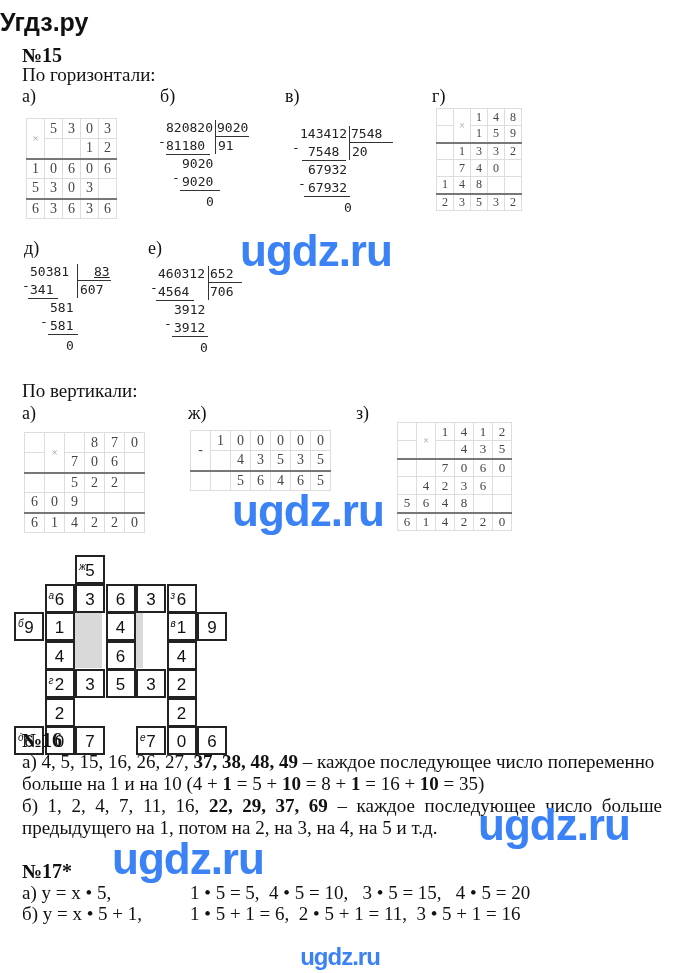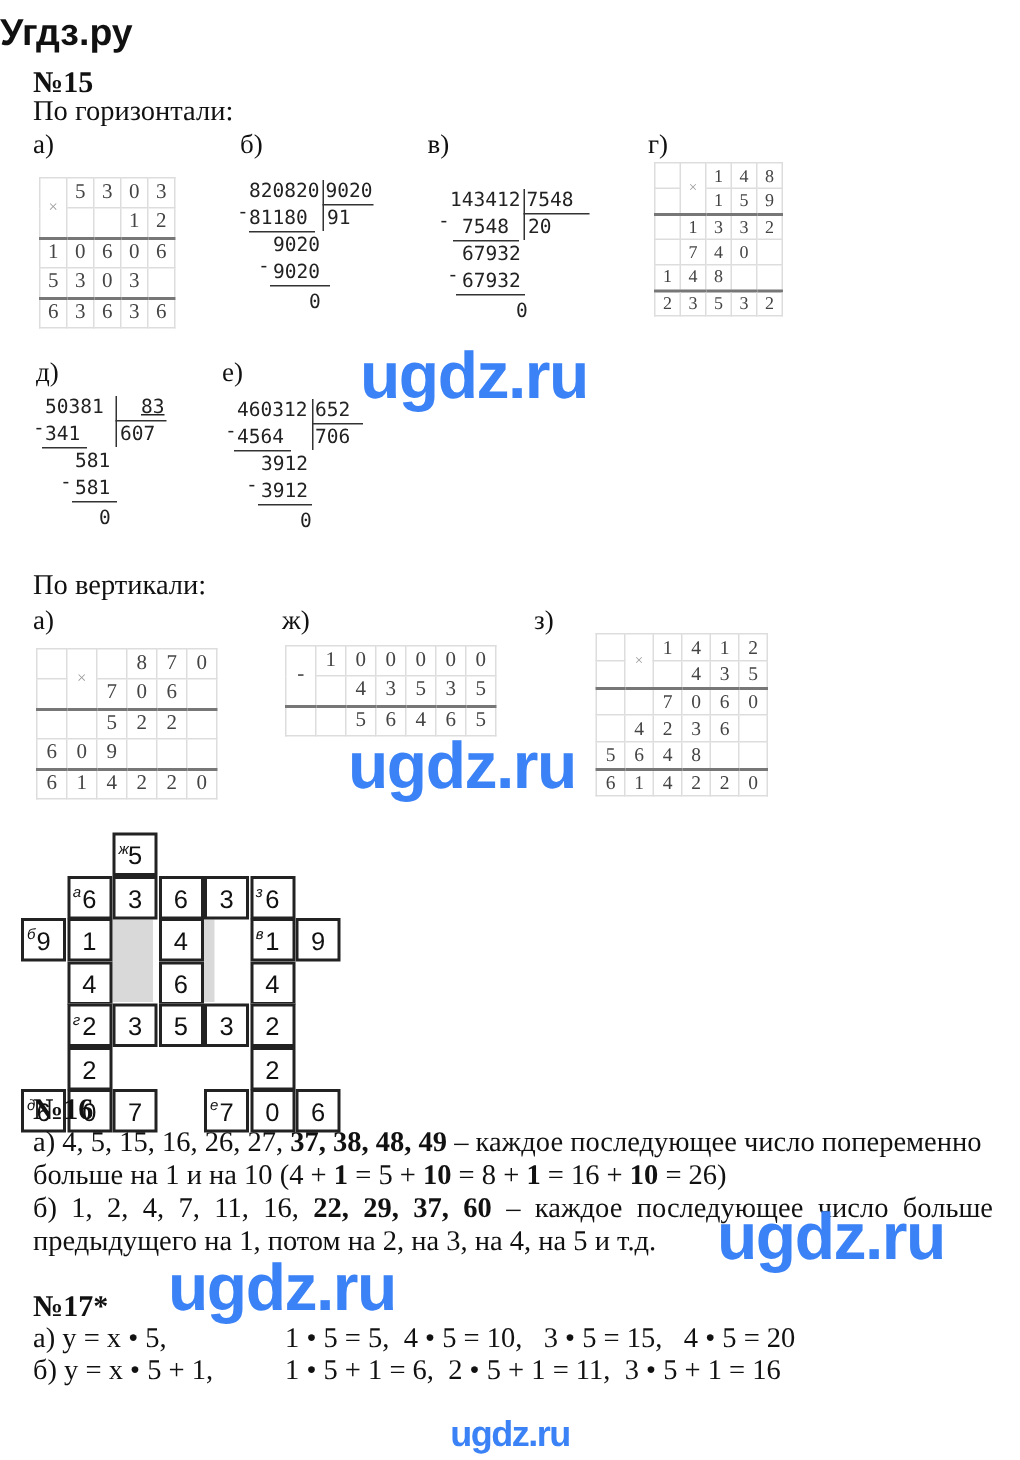--- a/index.html
+++ b/index.html
@@ -360,23 +360,23 @@
     <div class="cw-cell" style="left: 75px; top: 171px;"><span>7</span></div>
     <div class="cw-cell" style="left: 136px; top: 171px;"><span class="sup">е</span><span>7</span></div>
     <div class="cw-cell" style="left: 166.5px; top: 171px;"><span>0</span></div>
     <div class="cw-cell" style="left: 197px; top: 171px;"><span>6</span></div>
   </div>
 
 <div class="abs h" style="left:22px;top:729px;">№16</div>
 <div class="abs para" style="left:22px;top:751px;width:640px;white-space:nowrap;">
   <span>а) 4, 5, 15, 16, 26, 27, </span><b>37, 38, 48, 49</b><span> – каждое последующее число попеременно</span>
 </div>
-<div class="abs para" style="left:22px;top:773px;white-space:pre;"><span>больше на 1 и на 10 (4 + </span><b>1</b><span> = 5 + </span><b>10</b><span> = 8 + </span><b>1</b><span> = 16 + </span><b>10</b><span> = 26)</span></div>
+<div class="abs para" style="left:22px;top:773px;white-space:pre;"><span>больше на 1 и на 10 (4 + </span><b>1</b><span> = 5 + </span><b>10</b><span> = 8 + </span><b>1</b><span> = 16 + </span><b>10</b><span> = 35)</span></div>
 <div class="abs para" style="left:22px;top:795px;width:640px;text-align:justify;text-align-last:justify;">
-  <span>б) 1, 2, 4, 7, 11, 16, </span><b>22, 29, 37, 60</b><span> – каждое последующее число больше</span>
+  <span>б) 1, 2, 4, 7, 11, 16, </span><b>22, 29, 37, 69</b><span> – каждое последующее число больше</span>
 </div>
 <div class="abs para" style="left:22px;top:817px;">предыдущего на 1, потом на 2, на 3, на 4, на 5 и т.д.</div>
 
 <div class="abs wm wm-big" style="left:478px;top:800px;">ugdz.ru</div>
 <div class="abs wm wm-big" style="left:112px;top:834px;">ugdz.ru</div>
 
 <div class="abs h" style="left:22px;top:860px;">№17*</div>
 <div class="abs para" style="left:22px;top:882px;">а) y = x • 5,</div>
 <div class="abs para" style="left:190px;top:882px;white-space:pre;">1 • 5 = 5,  4 • 5 = 10,   3 • 5 = 15,   4 • 5 = 20</div>
 <div class="abs para" style="left:22px;top:903px;">б) y = x • 5 + 1,</div>

